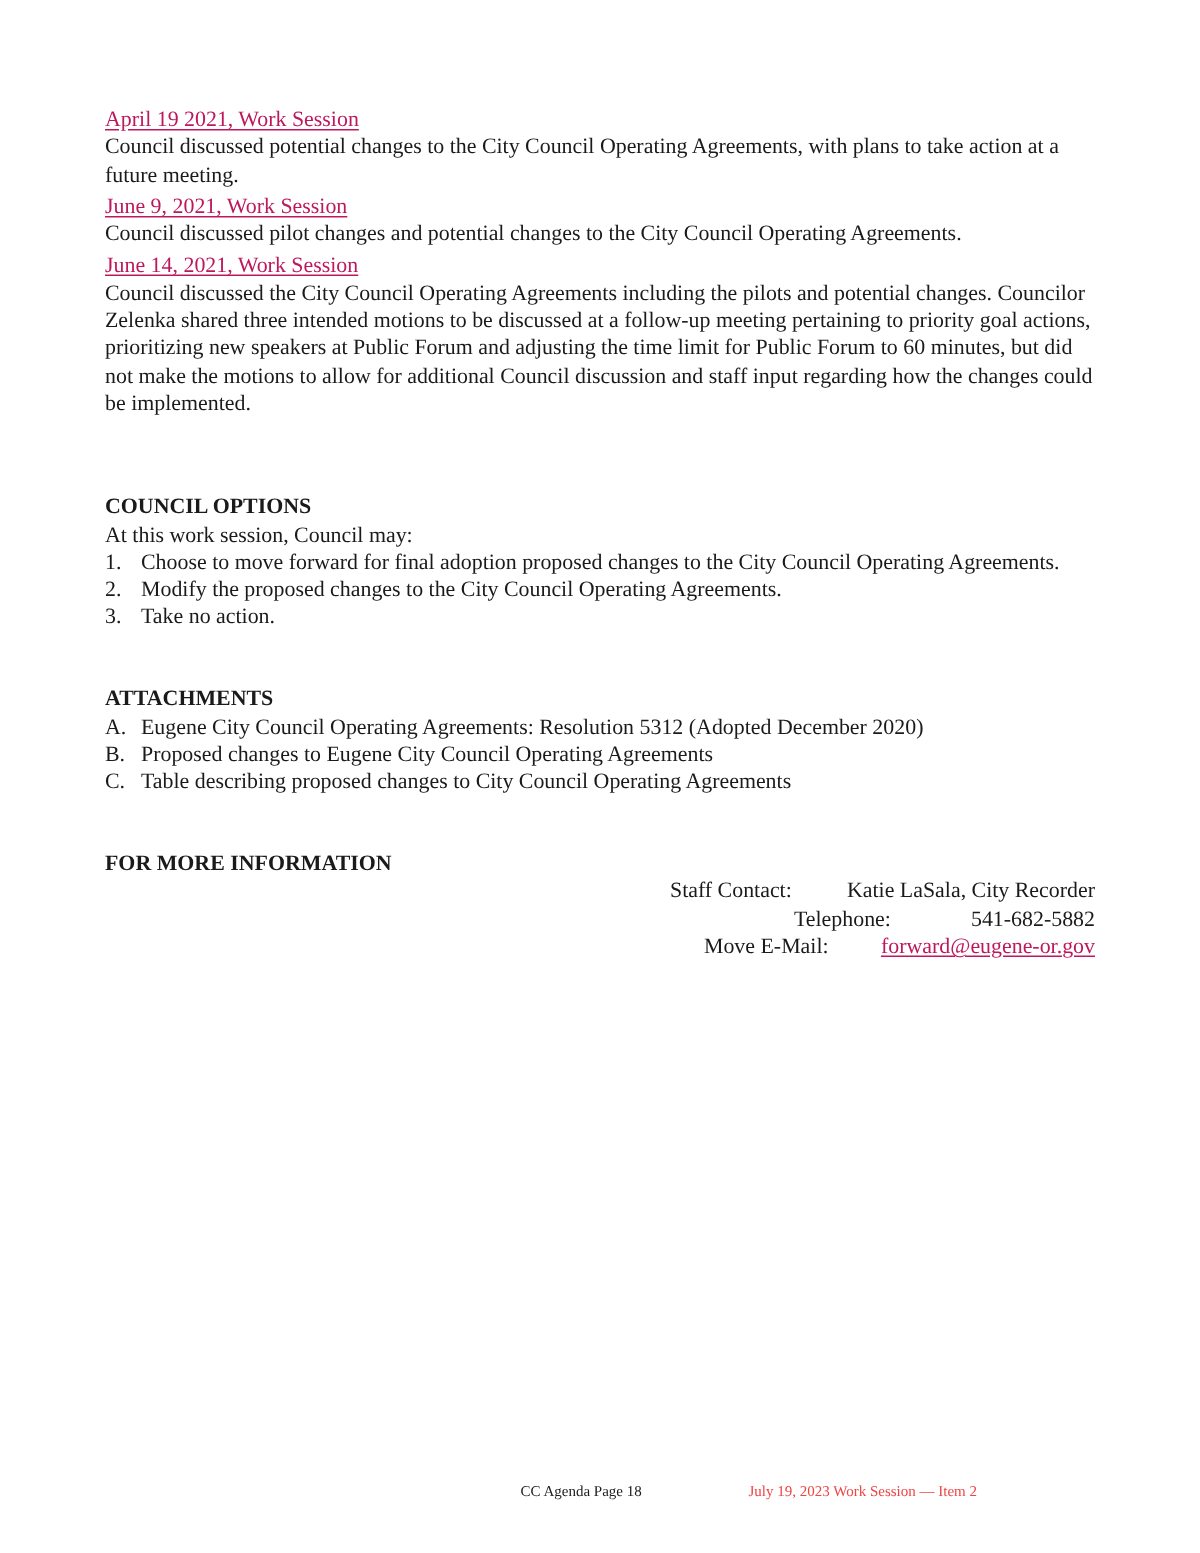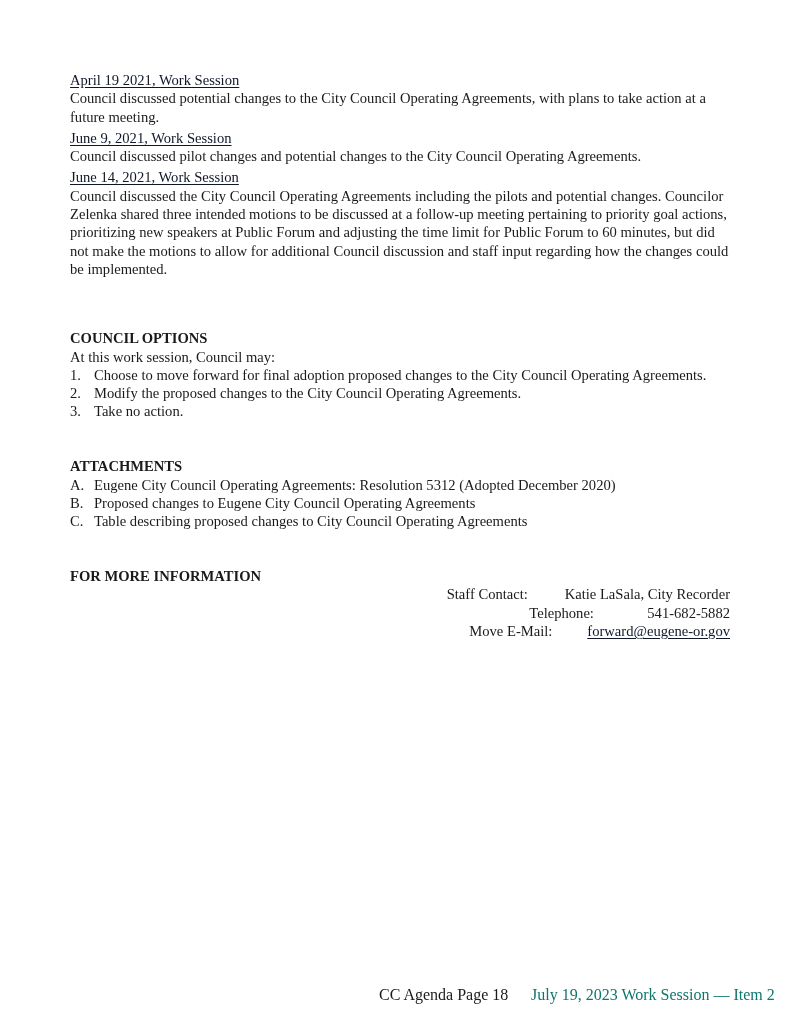--- a/index.html
+++ b/index.html
@@ -6,39 +6,39 @@
   body {
     width: 800px; height: 1035px; position: relative; overflow: hidden;
     font-family: "Liberation Serif", "DejaVu Serif", serif;
     color: #1a1a1a;
   }
   .page {
     position: absolute; left: 70px; top: 71px; width: 660px;
     font-size: 14.6px; line-height: 18.3px;
   }
   .link {
-    color: #0f172a; text-decoration: underline; text-underline-offset: 2px;
+    color: #be185d; text-decoration: underline; text-underline-offset: 2px;
   }
   .entry { margin: 0; }
   .entry + .entry { margin-top: 3px; }
   p { margin: 0; }
   .heading { font-weight: bold; }
   .section { margin: 0; }
   .gap-sec { margin-top: 36.6px; }
   ol { margin: 0; padding: 0; list-style: none; }
   ol li { position: relative; padding-left: 24px; }
   ol li .marker { position: absolute; left: 0; top: 0; }
   .info-row { display: flex; justify-content: flex-end; }
   .info-row .label { width: 118px; flex: none; }
   .footer {
     position: absolute; top: 987px; left: 0; width: 760px; height: 20px;
-    font-size: 16px; line-height: 16px; margin-left: 32px;
+    font-size: 10px; line-height: 16px;
   }
   .footer .page-no { position: absolute; left: 347px; color: #1a1a1a; }
-  .footer .meeting { position: absolute; left: 499px; color: #0f766e; }
+  .footer .meeting { position: absolute; left: 499px; color: #ef4444; }
 </style>
 </head>
 <body>
 
 <div class="page">
 
   <div class="entry">
     <a class="link" href="#">April 19 2021, Work Session</a>
     <p>Council discussed potential changes to the City Council Operating Agreements, with plans to take action at a future meeting.</p>
   </div>

